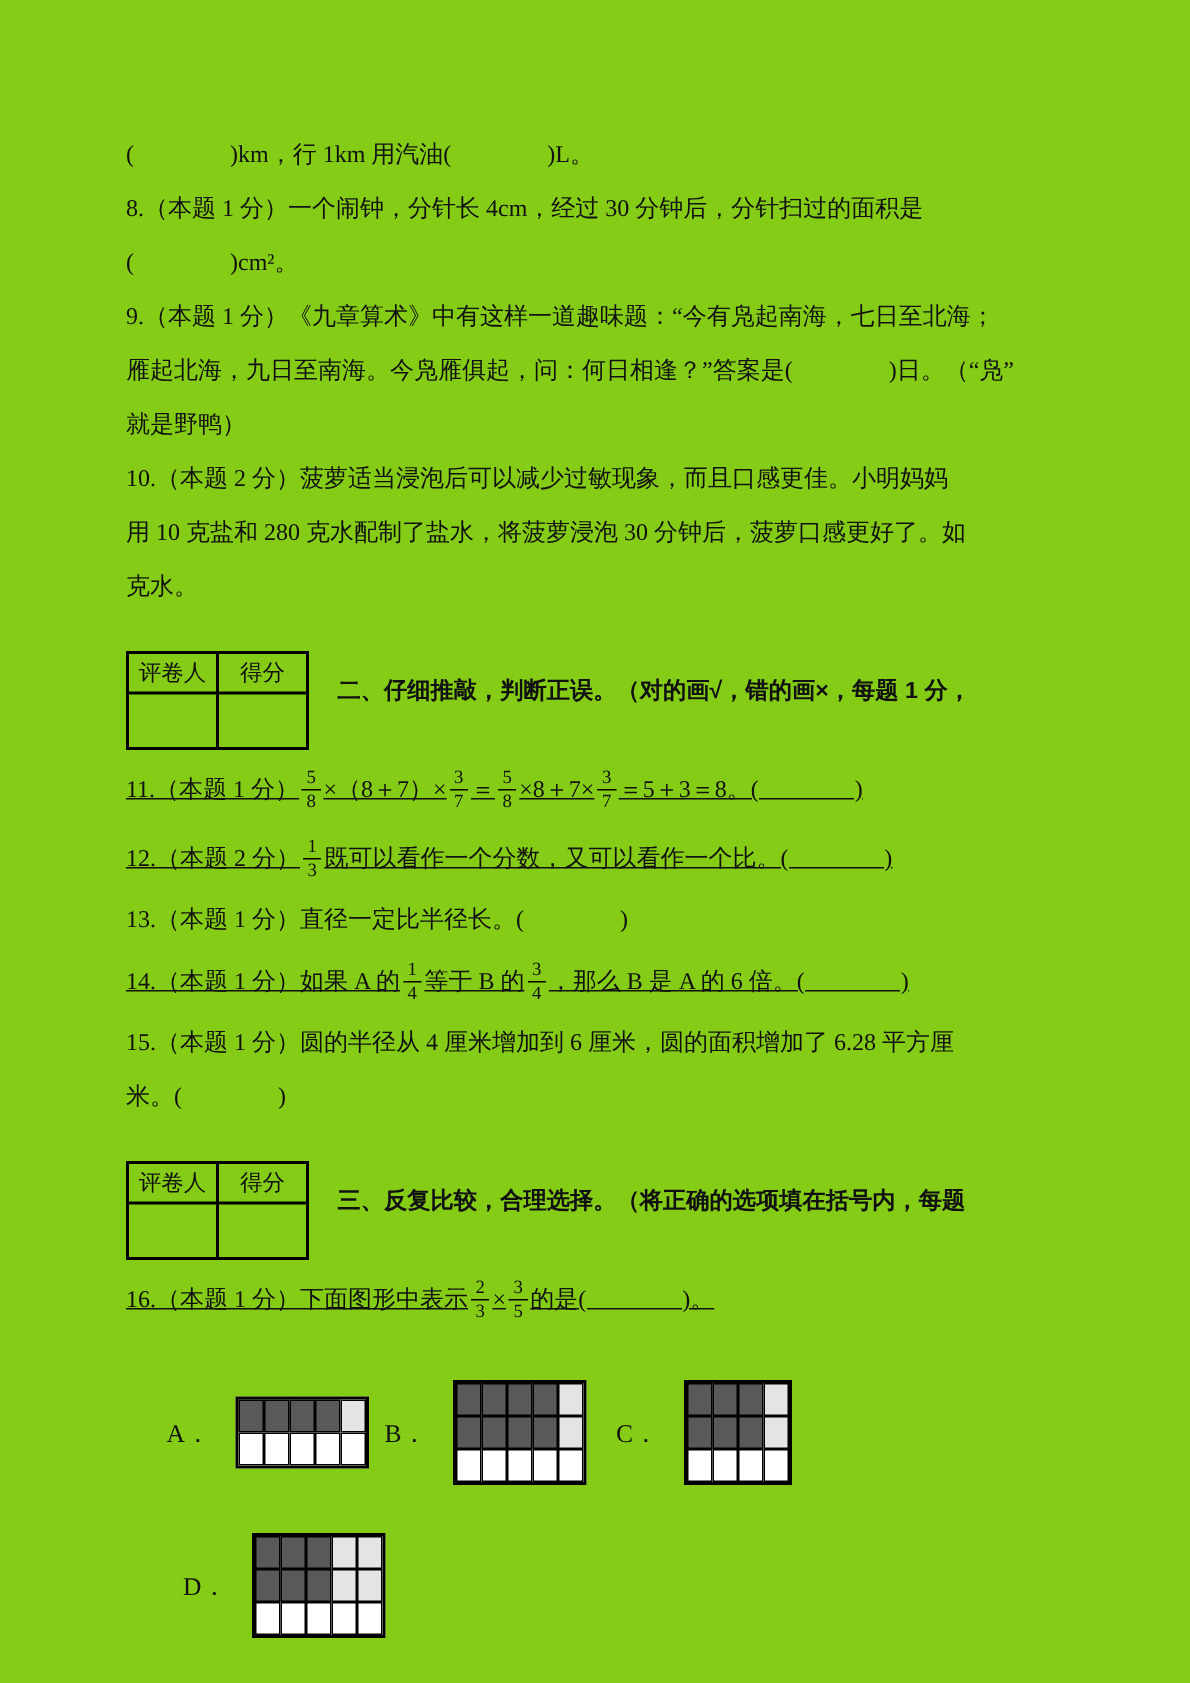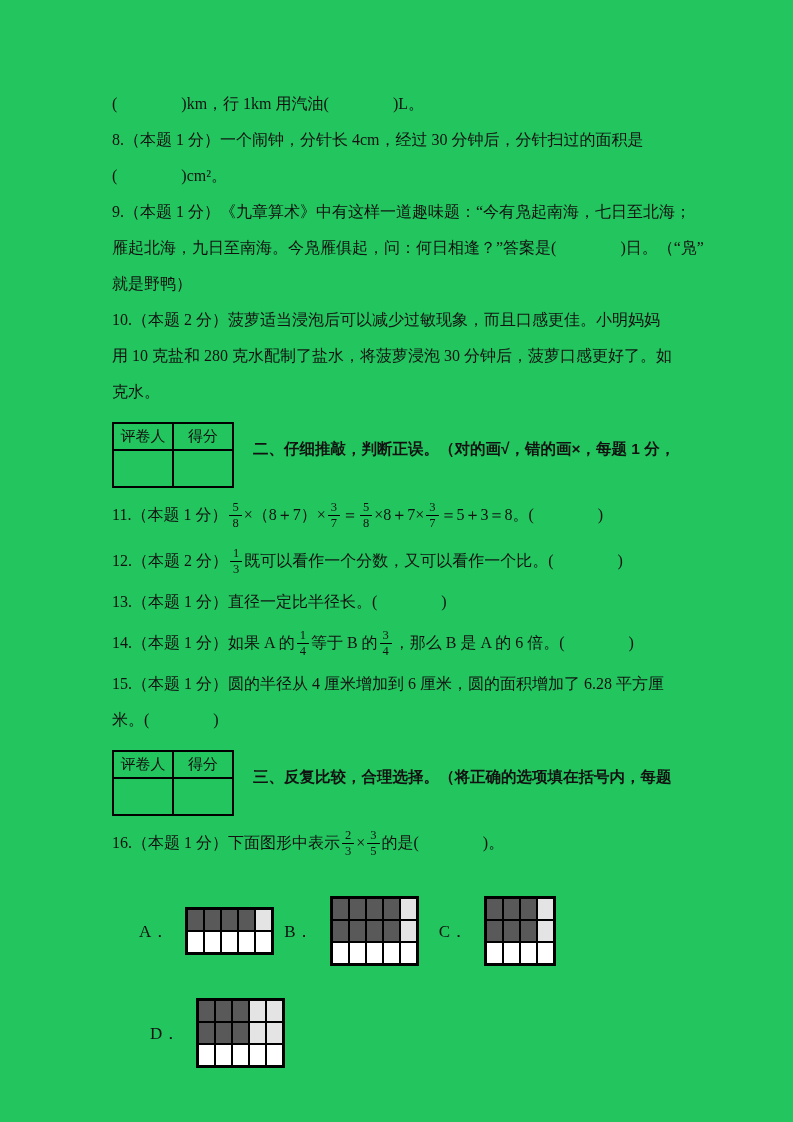--- a/index.html
+++ b/index.html
@@ -1,36 +1,36 @@
 <!DOCTYPE html>
 <html><head>
 <meta charset="utf-8">
 <style>
   html,body { margin:0; padding:0; background:#ffffff; }
   .page {
     position:relative;
     width:793px; height:1122px;
     box-sizing:border-box;
-    padding:86px 115px 0 112px;
+    padding:86px 115px 0 84px;
     font-family:"Liberation Serif","DejaVu Serif",serif;
     font-size:16px; color:#111;
     overflow:hidden;
-    background:#22c55e;
+    background:#84cc16;
   }
   .line { line-height:36px; white-space:nowrap; }
-  .fline { line-height:46px; white-space:nowrap; }
+  .fline { line-height:46px; white-space:nowrap;text-decoration:underline; }
   .frac {
     display:inline-block; vertical-align:middle;
     text-align:center; font-size:12.5px; line-height:1.15;
     margin:0 2px; transform:translateY(-1px);
   }
   .frac .num { display:block; padding:0 3px; }
   .frac .den { display:block; border-top:1px solid #000; padding:0 3px; }
 
-  .grade-row { display:flex; align-items:flex-start; margin:12px 0 4px 0; }
+  .grade-row { display:flex; align-items:flex-start; margin:24px 0 4px 0; }
   .gtable { border-collapse:collapse; flex:0 0 auto; }
   .gtable td {
     border:2px solid #000; text-align:center; vertical-align:middle;
     font-size:15px; padding:0;
   }
   .gtable tr.head td { width:58px; height:25px; }
   .gtable tr.blank td { height:35px; }
   .sec-head {
     margin-left:19px; padding-top:13px;
     font-family:"Liberation Sans","DejaVu Sans",sans-serif;

